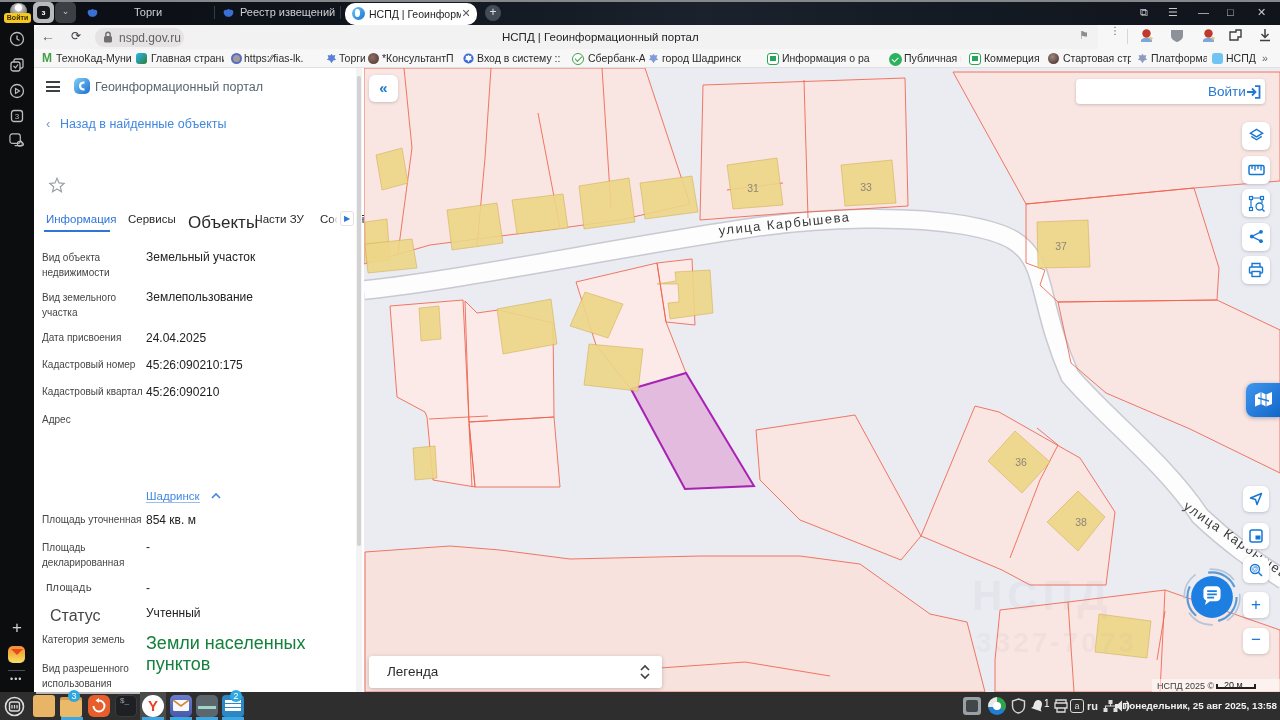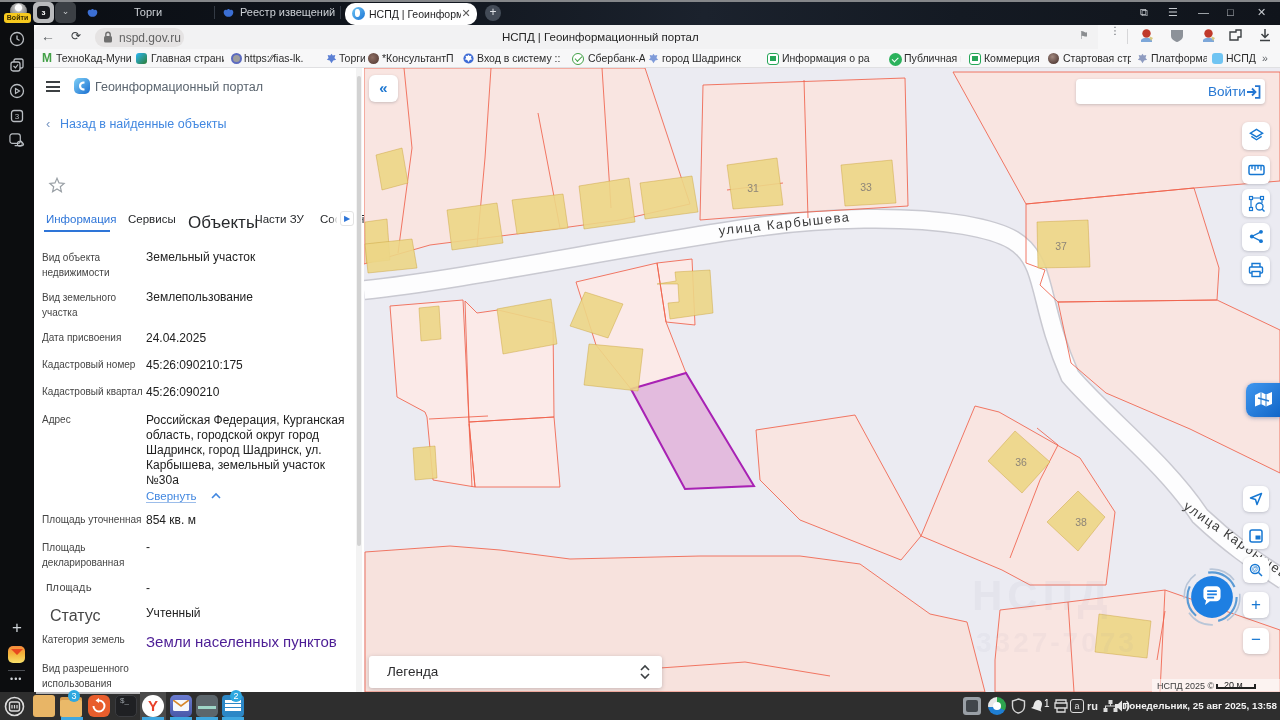--- a/index.html
+++ b/index.html
@@ -309,35 +309,34 @@
 <div class="abs" style="left:112px;top:182px;font-size:12px;color:#212121;">Земельный участок</div>
 <div class="abs" style="left:8px;top:223px;width:100px;font-size:10px;color:#454545;line-height:14.5px;">Вид земельного участка</div>
 <div class="abs" style="left:112px;top:222px;font-size:12px;color:#212121;">Землепользование</div>
 <div class="abs" style="left:8px;top:264px;width:100px;font-size:10px;color:#454545;">Дата присвоения</div>
 <div class="abs" style="left:112px;top:263px;font-size:12px;color:#212121;">24.04.2025</div>
 <div class="abs" style="left:8px;top:291px;width:104px;font-size:10px;color:#454545;">Кадастровый номер</div>
 <div class="abs" style="left:112px;top:290px;font-size:12px;color:#212121;">45:26:090210:175</div>
 <div class="abs" style="left:8px;top:318px;width:104px;font-size:10px;color:#454545;">Кадастровый квартал</div>
 <div class="abs" style="left:112px;top:317px;font-size:12px;color:#212121;">45:26:090210</div>
 <div class="abs" style="left:8px;top:346px;width:100px;font-size:10px;color:#454545;">Адрес</div>
-<div class="abs" style="left:112px;top:345px;width:215px;font-size:12px;color:#212121;line-height:15px;">Российская Федерация, Курганская область, городской округ город Шадринск, город Шадринск, ул. Карбышева, земельный участок №30а</div>
-<div class="abs" style="left:112px;top:422px;font-size:11.5px;color:#4187e0;border-bottom:1px solid #9cbdea;">Свернуть</div>
+<div class="abs" style="left:112px;top:422px;font-size:11.5px;color:#4187e0;border-bottom:1px solid #9cbdea;">Шадринск</div>
 <svg class="abs" style="left:177px;top:424px" width="10" height="8" viewBox="0 0 10 8">
           <path d="M1 6 L5 2 L9 6" fill="none" stroke="#4187e0" stroke-width="1.6"></path>
         </svg>
 <div class="abs" style="left:8px;top:446px;width:110px;font-size:10px;color:#454545;">Площадь уточненная</div>
 <div class="abs" style="left:112px;top:445px;font-size:12px;color:#212121;">854 кв. м</div>
 <div class="abs" style="left:8px;top:473px;width:100px;font-size:10px;color:#454545;line-height:14.5px;">Площадь декларированная</div>
 <div class="abs" style="left:112px;top:472px;font-size:12px;color:#212121;">-</div>
 <div class="abs" style="left:12px;top:514px;width:100px;font-size:11px;color:#454545;font-family:Liberation Mono, monospace;">Площадь</div>
 <div class="abs" style="left:112px;top:513px;font-size:12px;color:#212121;">-</div>
 <div class="abs" style="left:16px;top:539px;width:100px;font-size:16px;color:#454545;">Статус</div>
 <div class="abs" style="left:112px;top:538px;font-size:12px;color:#212121;">Учтенный</div>
 <div class="abs" style="left:8px;top:566px;width:110px;font-size:10px;color:#454545;">Категория земель</div>
-<div class="abs" style="left:112px;top:565px;font-size:15px;color:#4c1d95;text-align:right;">Земли населенных пунктов</div>
+<div class="abs" style="left:112px;top:565px;font-size:18px;color:#15803d;">Земли населенных пунктов</div>
 <div class="abs" style="left:8px;top:594px;width:100px;font-size:10px;color:#454545;line-height:14.5px;">Вид разрешенного использования</div>
 </div>
 <div id="scrt" class="abs"></div>
 <div id="scrb" class="abs"></div>
 
 <div class="mbtn abs" style="left:369px;top:75px;width:29px;height:27px;color:#1f78d1;font-size:15px;font-weight:bold;text-align:center;line-height:26px;">«</div>
 <div class="mbtn abs" style="left:1076px;top:79px;width:189px;height:25px;border-radius:4px;"></div>
 <div class="abs" style="left:1208px;top:84px;font-size:13.5px;color:#2476d2;">Войти</div>
 <svg class="abs" style="left:1246px;top:85px" width="15" height="14" viewBox="0 0 15 14">
         <path d="M1 7 L9 7 M6 3.5 L9.5 7 L6 10.5" fill="none" stroke="#2476d2" stroke-width="1.8"></path>

